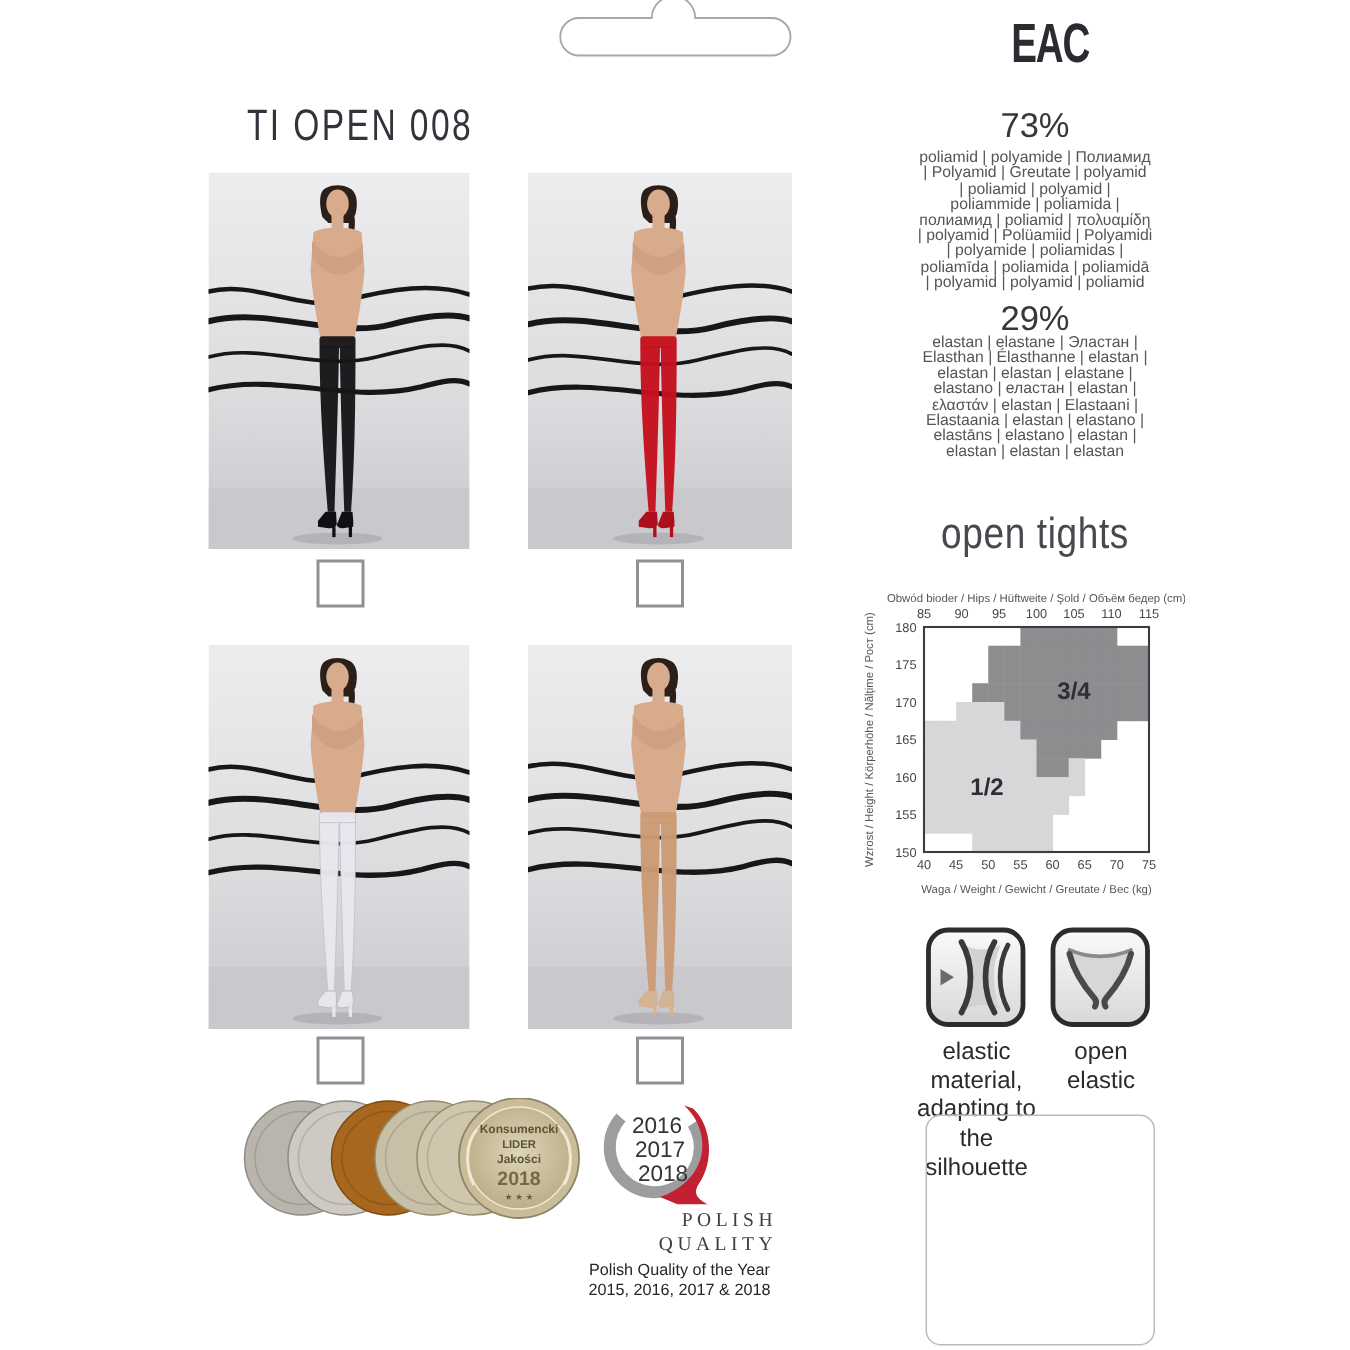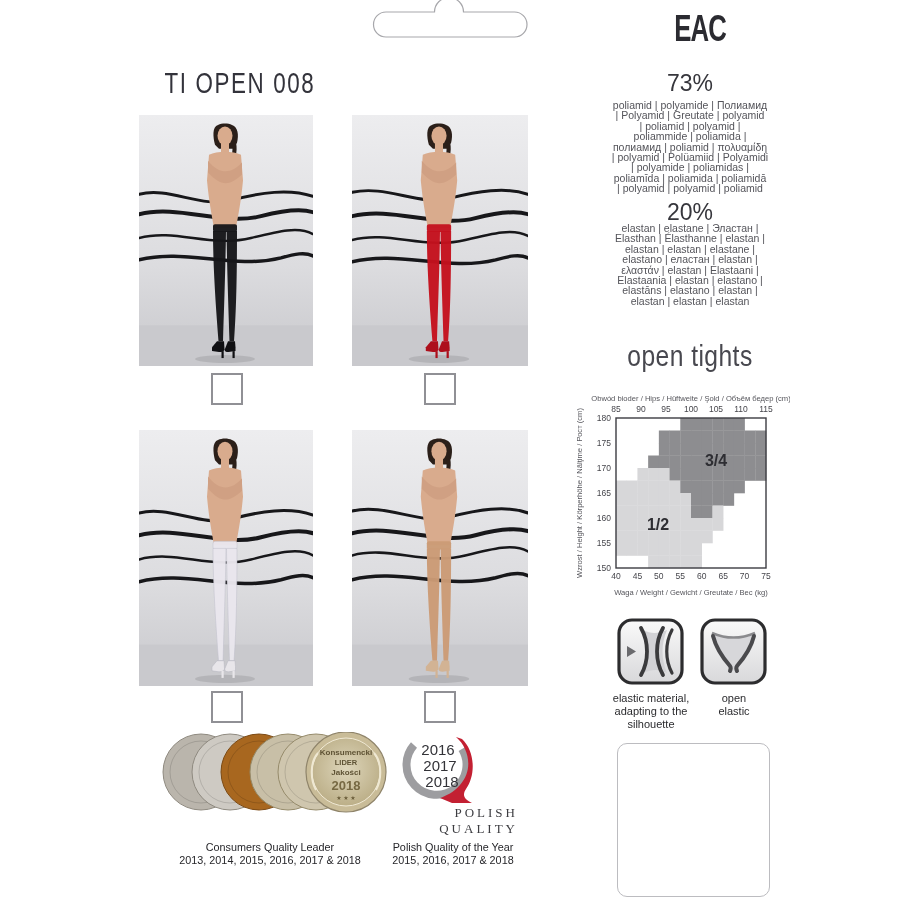--- a/index.html
+++ b/index.html
@@ -29,21 +29,21 @@
     color:#54545a;white-space:pre-line;}
   .open-tights{left:590px;top:340px;width:200px;text-align:center;font-size:29px;color:#48484f;
     transform:scaleX(0.85);transform-origin:center;letter-spacing:0.5px;}
 
   
   .tick{font-size:8.5px;fill:#46464c;}
   .axis-label{font-size:7.6px;fill:#55555b;}
   .region-label{font-size:16px;font-weight:bold;fill:#2e2e33;text-anchor:middle;}
 
   
-  .feature-caption{top:692px;text-align:center;font-size:11px;line-height:1.2;color:#2b2b2e;
+  .feature-caption{top:692px;text-align:center;font-size:16px;line-height:1.2;color:#2b2b2e;
     white-space:pre-line;}
 
   
   .award-caption{top:841px;text-align:center;font-size:10.8px;line-height:1.25;color:#26262a;
     white-space:pre-line;}
   .polish-brand{left:358px;top:805px;width:160px;text-align:right;
     font-family:"Liberation Serif",serif;font-size:13px;letter-spacing:3px;color:#3d3d41;
     line-height:1.25;white-space:pre-line;}
   .blank-box{left:617px;top:743px;width:151px;height:152px;border:1.5px solid #bcbcc0;border-radius:10px;}
 </style>
@@ -194,21 +194,21 @@
   <div class="abs pct" style="top:70px">73%</div>
   <div class="abs langs" style="top:100px">poliamid | polyamide | Полиамид
 | Polyamid | Greutate | polyamid
 | poliamid | polyamid |
 poliammide | poliamida |
 полиамид | poliamid | πολυαμίδη
 | polyamid | Polüamiid | Polyamidi
 | polyamide | poliamidas |
 poliamīda | poliamida | poliamidā
 | polyamid | polyamid | poliamid</div>
-  <div class="abs pct" style="top:199px">20%</div>
+  <div class="abs pct" style="top:199px">29%</div>
   <div class="abs langs" style="top:223px">elastan | elastane | Эластан |
 Elasthan | Élasthanne | elastan |
 elastan | elastan | elastane |
 elastano | еластан | elastan |
 ελαστάν | elastan | Elastaani |
 Elastaania | elastan | elastano |
 elastāns | elastano | elastan |
 elastan | elastan | elastan</div>
 
   <div class="abs open-tights">open tights</div>
@@ -408,20 +408,18 @@
   <svg class="abs" style="left:396px;top:733px" width="84" height="70" viewBox="0 0 84 70">
     <path d="M18,12 A30,30 0 1 0 66,16" fill="none" stroke-width="8" stroke="#9d9da0"></path>
     <path d="M60,4 C74,16 77,38 64,52 C58,59 50,63 44,65 L56,70 L76,70 C68,66 66,62 70,56 C80,42 79,18 66,6 Z" fill="#c32032"></path>
     <text x="42" y="22" text-anchor="middle" font-family="Liberation Serif,serif" font-size="15" fill="#333338">2016</text>
     <text x="44" y="38" text-anchor="middle" font-family="Liberation Serif,serif" font-size="15" fill="#333338">2017</text>
     <text x="46" y="54" text-anchor="middle" font-family="Liberation Serif,serif" font-size="15" fill="#333338">2018</text>
   </svg>
   <div class="abs polish-brand">POLISH
 QUALITY</div>
 
-  <div class="abs award-caption" style="left:140px;width:260px">Consumers Quality Leader
-2013, 2014, 2015, 2016, 2017 &amp; 2018</div>
   <div class="abs award-caption" style="left:364px;width:178px">Polish Quality of the Year
 2015, 2016, 2017 &amp; 2018</div>
 
   <div class="abs blank-box"></div>
 
 </div>
 
 </body></html>

